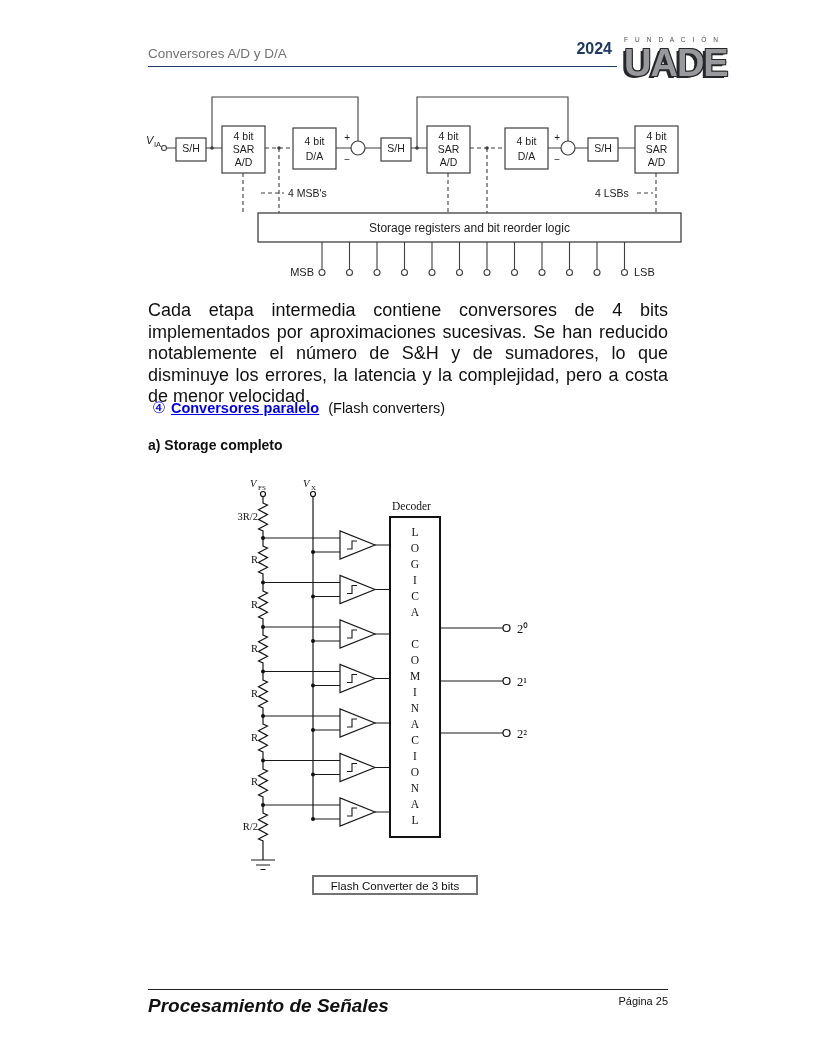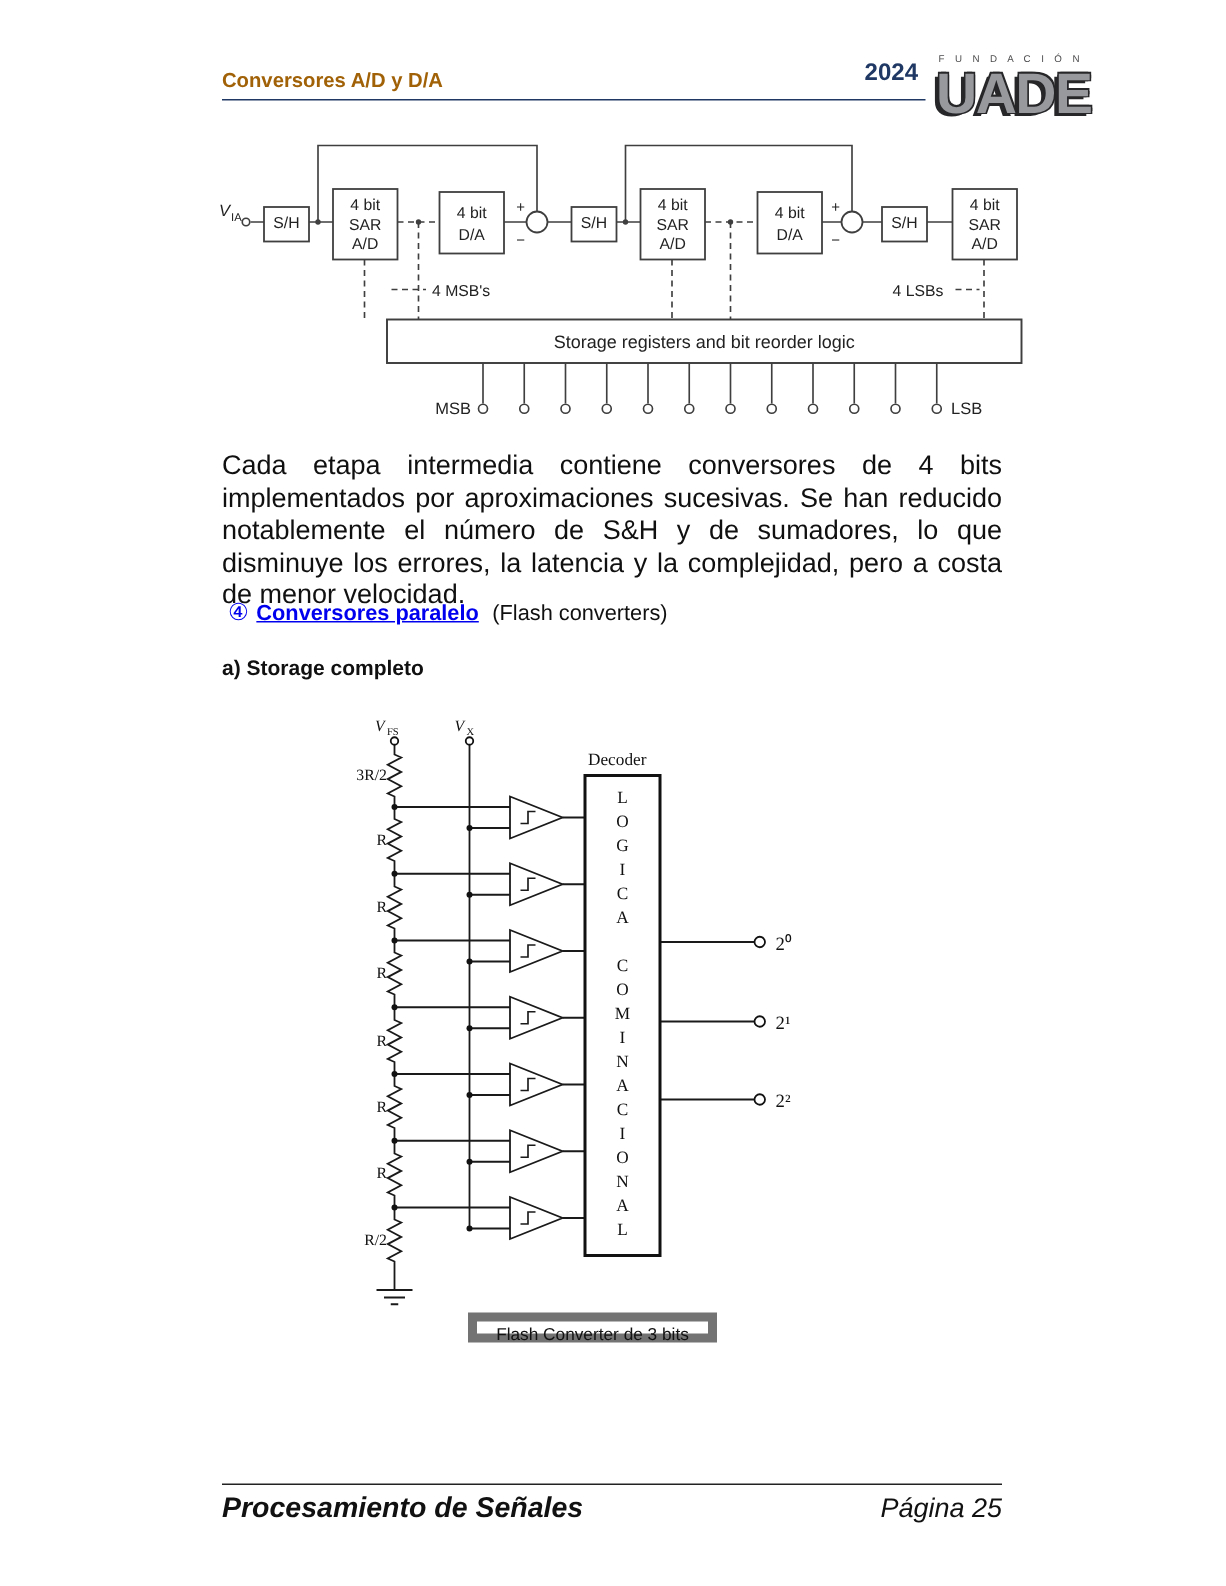--- a/index.html
+++ b/index.html
@@ -2,53 +2,53 @@
 <html><head>
 <meta charset="utf-8">
 <style>
   * { margin:0; padding:0; box-sizing:border-box; }
   html,body { background:#ffffff; }
   body { font-family:"Liberation Sans", sans-serif; color:#111; }
   .page { position:relative; width:817px; height:1057px; background:#fff; overflow:hidden; }
   .abs { position:absolute; }
 
   
-  .doc-title { left:148px; top:46px; font-size:13.5px; color:#a16207;font-weight:bold; }
+  .doc-title { left:148px; top:46px; font-size:13.5px; color:#737373; }
   .header-rule { left:148px; top:66px; width:469px; height:1px; background:#1f3864; }
   .year { left:500px; top:40px; width:112px; text-align:right; font-size:16px; font-weight:bold; color:#1f3864; }
-  .logo { left:624px; top:36px; width:100px; text-align:center; }
+  .logo { left:624px; top:36px; width:100px; }
   .logo-top { font-size:6.5px; letter-spacing:2.6px; color:#4d4d4f; white-space:nowrap; margin-bottom:1px; }
   .logo-name { font-size:38px; font-weight:bold; line-height:1; color:#97999c; letter-spacing:-1px;
                text-shadow:-1px -1px 0 #27272a, 1px -1px 0 #27272a, -1px 1px 0 #27272a, 1px 1px 0 #27272a, -3px 2px 0 #27272a; }
 
   
   .diagram1 { left:140px; top:85px; }
   .diagram2 { left:200px; top:470px; }
   .diagram1 text { font-family:"Liberation Sans", sans-serif; fill:#222; }
   .diagram2 text { font-family:"Liberation Serif", serif; fill:#111; }
 
   .logic-text { left:390px; top:524px; width:50px; text-align:center; white-space:pre-line;
                 font-family:"Liberation Serif", serif; font-size:11.5px; line-height:16px; color:#111; }
-  .caption-box { left:312px; top:875px; width:166px; height:20px; border:6px solid #737373;
+  .caption-box { left:312px; top:875px; width:166px; height:20px; border:2px solid #737373;
                  text-align:center; font-size:11.5px; line-height:18px; color:#111; }
 
   
   .para { left:148px; width:520px; font-size:18px; line-height:21.5px; text-align:justify; color:#101010; }
   .p1 { top:300px; }
   .p2 { top:911px; }
   .section { left:152px; top:399px; font-size:14.5px; }
   .bullet { color:#0000ee; font-size:15.5px; margin-right:5px; }
   .link { color:#0000ee; font-weight:bold; text-decoration:underline; cursor:pointer; }
   .rest { color:#101010; margin-left:9px; }
   .subhead { left:148px; top:437px; font-size:14px; font-weight:bold; color:#101010; }
 
   
   .footer-rule { left:148px; top:989px; width:520px; height:1px; background:#222; }
   .footer-left { left:148px; top:995px; font-size:19px; font-style:italic; font-weight:bold; }
-  .footer-right { left:448px; top:995px; width:220px; text-align:right; font-size:18px; font-style:italic; }
+  .footer-right { left:448px; top:995px; width:220px; text-align:right; font-size:11px; }
 </style>
 </head>
 <body>
 
 <div class="page">
 
   <span class="abs doc-title">Conversores A/D y D/A</span>
   <div class="abs header-rule"></div>
   <span class="abs year">2024</span>
   <div class="abs logo">

